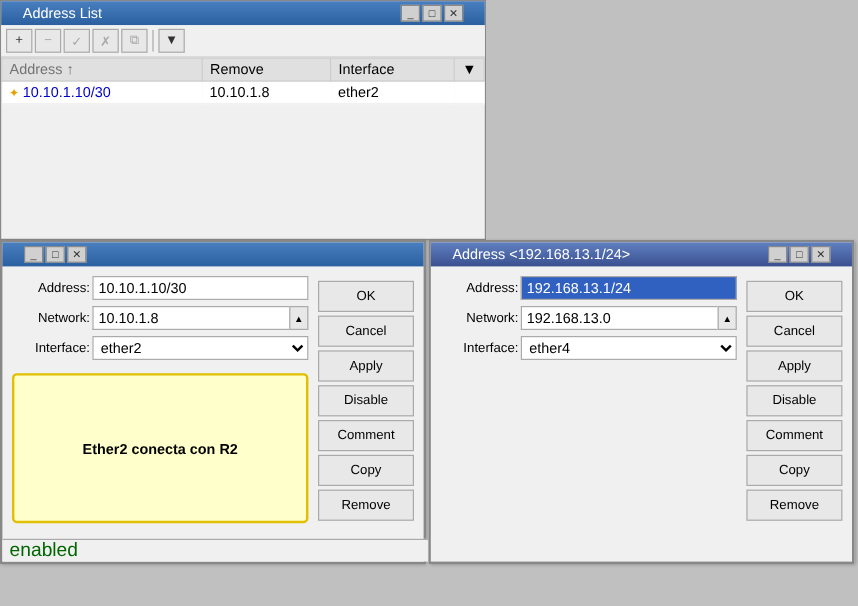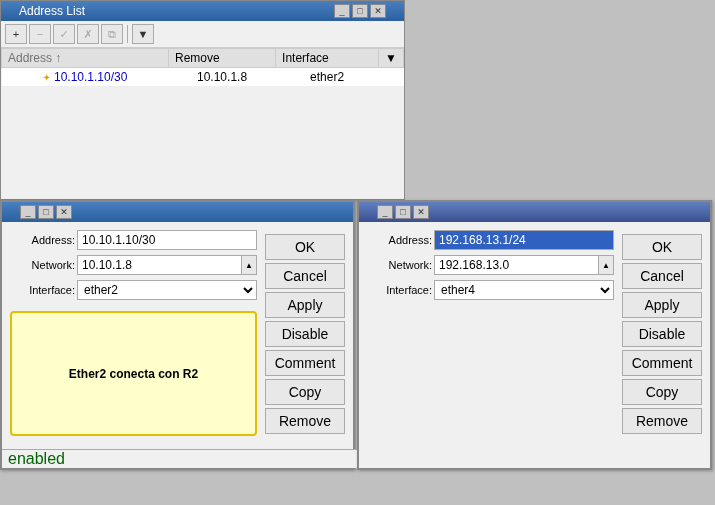--- a/index.html
+++ b/index.html
@@ -18,42 +18,42 @@
     .toolbar-btn.disabled { color: #aaa; cursor: default; }
     .toolbar-separator { width: 1px; height: 18px; background: #aaa; margin: 0 2px; }
     .search-box { margin-left: auto; }
     .search-input { width: 80px; height: 20px; border: 1px solid #aaa; padding: 1px 4px; background: white; }
 
     .table-container { overflow: auto; height: calc(100% - 65px); }
     table { width: 100%; border-collapse: collapse; }
     thead tr { background: #e0e0e0; }
     thead th { border: 1px solid #ccc; padding: 2px 6px; text-align: left; font-weight: normal; white-space: nowrap; }
     thead th.sorted { color: #737373; }
-    tbody tr { background: white; text-align: center; }
+    tbody tr { background: white; }
     tbody tr:nth-child(even) { background: #f8f8f8; }
     tbody td { border-bottom: 1px solid #eee; padding: 2px 6px; white-space: nowrap; }
     .addr-icon { color: #e8a000; font-size: 10px; margin-right: 3px; }
     .addr-blue { color: #0000cc; }
 
     
     .dialog-window { border: 2px solid #888; }
     #dialog-left { left: 0; top: 200px; width: 355px; height: 270px; }
     #dialog-right { left: 357px; top: 200px; width: 355px; height: 270px; }
     #dialog-right .title-bar { background: linear-gradient(to bottom, #6080c0, #3a5090); }
     .field-row { display: flex; align-items: center; gap: 2px; }
     .field-label { width: 65px; text-align: right; font-size: 11px; }
     .field-input { flex: 1; height: 20px; border: 1px solid #aaa; padding: 1px 4px; background: white; }
     .field-input.highlighted { background: #3060c0; color: white; }
     .field-input-with-arrow { display: flex; align-items: center; flex: 1; }
     .field-input-with-arrow input { flex: 1; height: 20px; border: 1px solid #aaa; padding: 1px 4px; background: white; border-right: none; }
     .arrow-btn { width: 16px; height: 20px; background: #e8e8e8; border: 1px solid #aaa; display: flex; align-items: center; justify-content: center; cursor: pointer; font-size: 8px; }
     .dropdown-wrap { display: flex; flex: 1; }
     .dropdown-wrap select { flex: 1; height: 20px; border: 1px solid #aaa; padding: 1px 2px; background: white; }
     .dialog-buttons { display: flex; flex-direction: column; gap: 3px; padding-top: 4px; }
-    .dialog-btn { width: 80px; height: 26px; background: #e8e8e8; border: 1px solid #aaa; cursor: pointer; font-size: 14px; }
+    .dialog-btn { width: 80px; height: 26px; background: #e8e8e8; border: 1px solid #aaa; cursor: pointer; font-size: 11px; }
 
     .note-box { margin-top: 6px; background: #ffffcc; border: 2px solid #e0c000; padding: 20px; border-radius: 4px; text-align: center; font-weight: bold; font-size: 12px; flex: 1; display: flex; align-items: center; justify-content: center; }
     .status-left { left: 0; bottom: 0; position: absolute; width: 357px; background: #f0f0f0; border-top: 1px solid #aaa; display: flex; align-items: center; padding: 0 6px; }
     .status-text { color: #006600; font-size: 16px; }
 
     .gray-area { position: absolute; left: 405px; top: 0; right: 0; bottom: 200px; background: #c0c0c0; }
   </style>
 </head>
 <body>
 
@@ -142,20 +142,21 @@
       <button class="dialog-btn">Remove</button>
     </div>
   </div>
   <div class="status-left">
     <span class="status-text">enabled</span>
   </div>
 </div>
 
 <div class="window dialog-window" id="dialog-right">
   <div class="title-bar">
+    <span>Address &lt;192.168.13.1/24&gt;</span>
     <div class="title-bar-buttons">
       <div class="title-btn">_</div>
       <div class="title-btn">□</div>
       <div class="title-btn">✕</div>
     </div>
   </div>
   <div style="padding: 8px; display: flex; gap: 8px; height: calc(100% - 44px);">
     <div style="flex: 1; display: flex; flex-direction: column; gap: 5px;">
       <div class="field-row">
         <span class="field-label">Address:</span>

